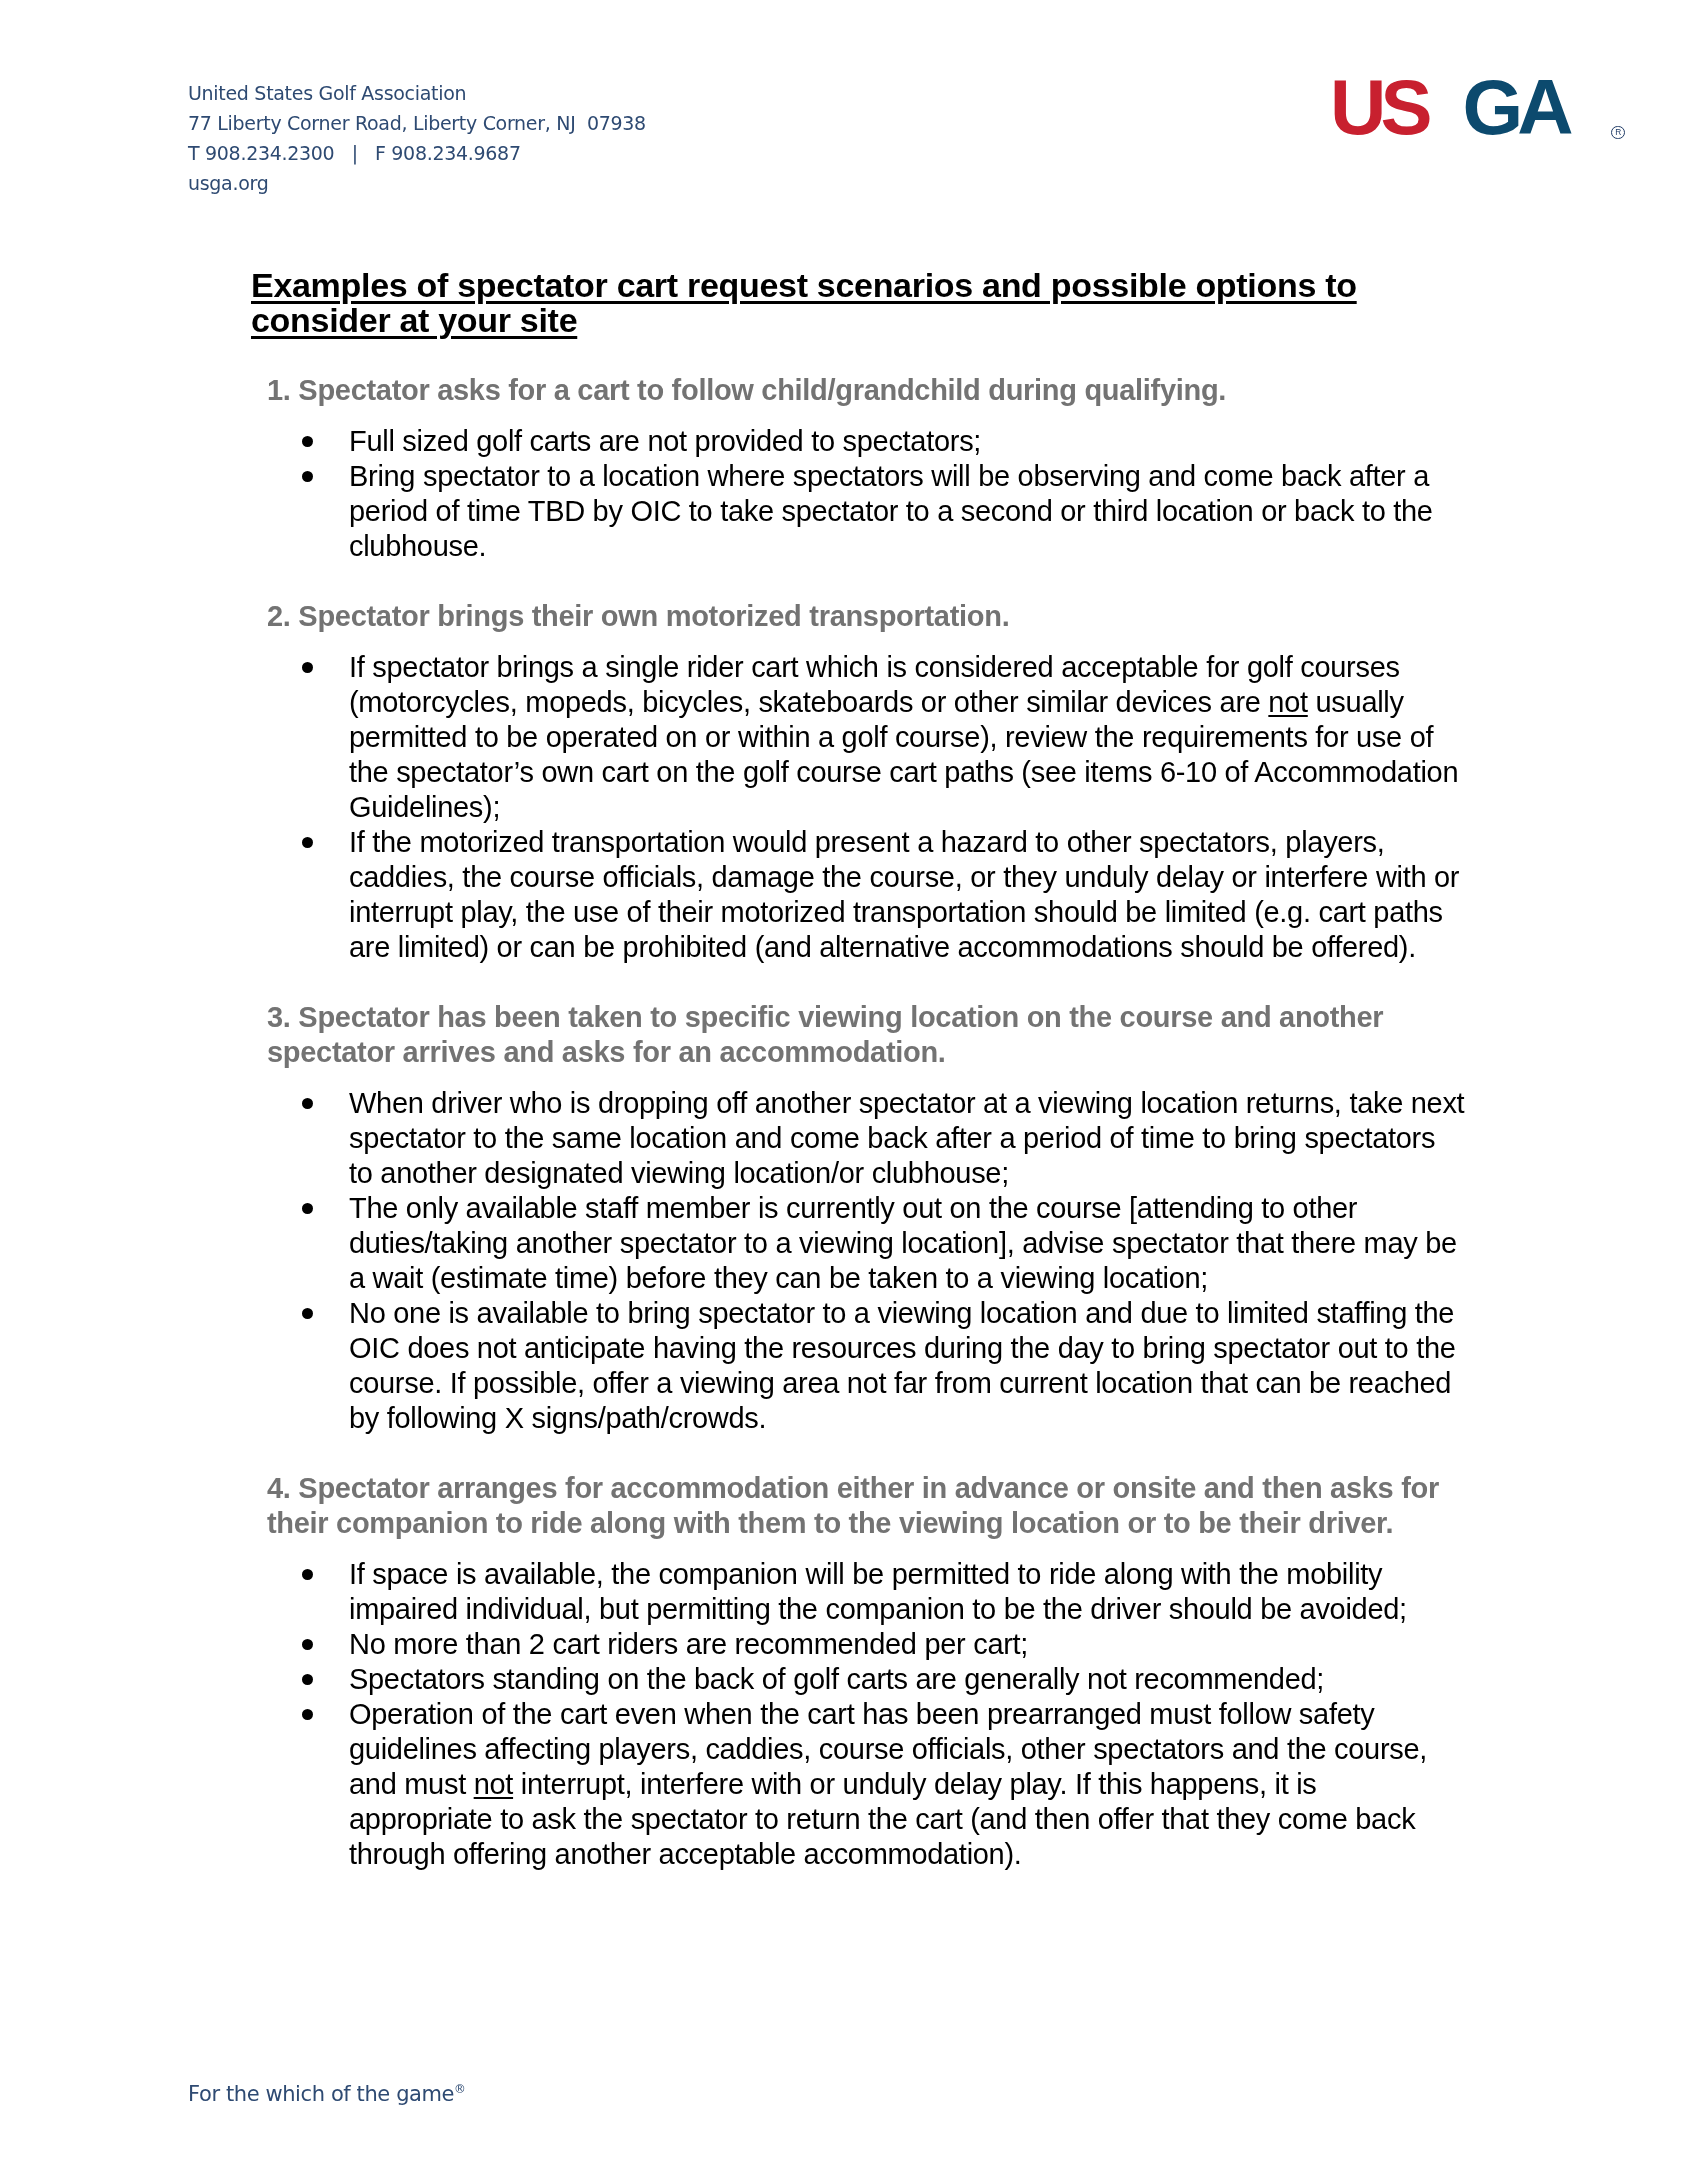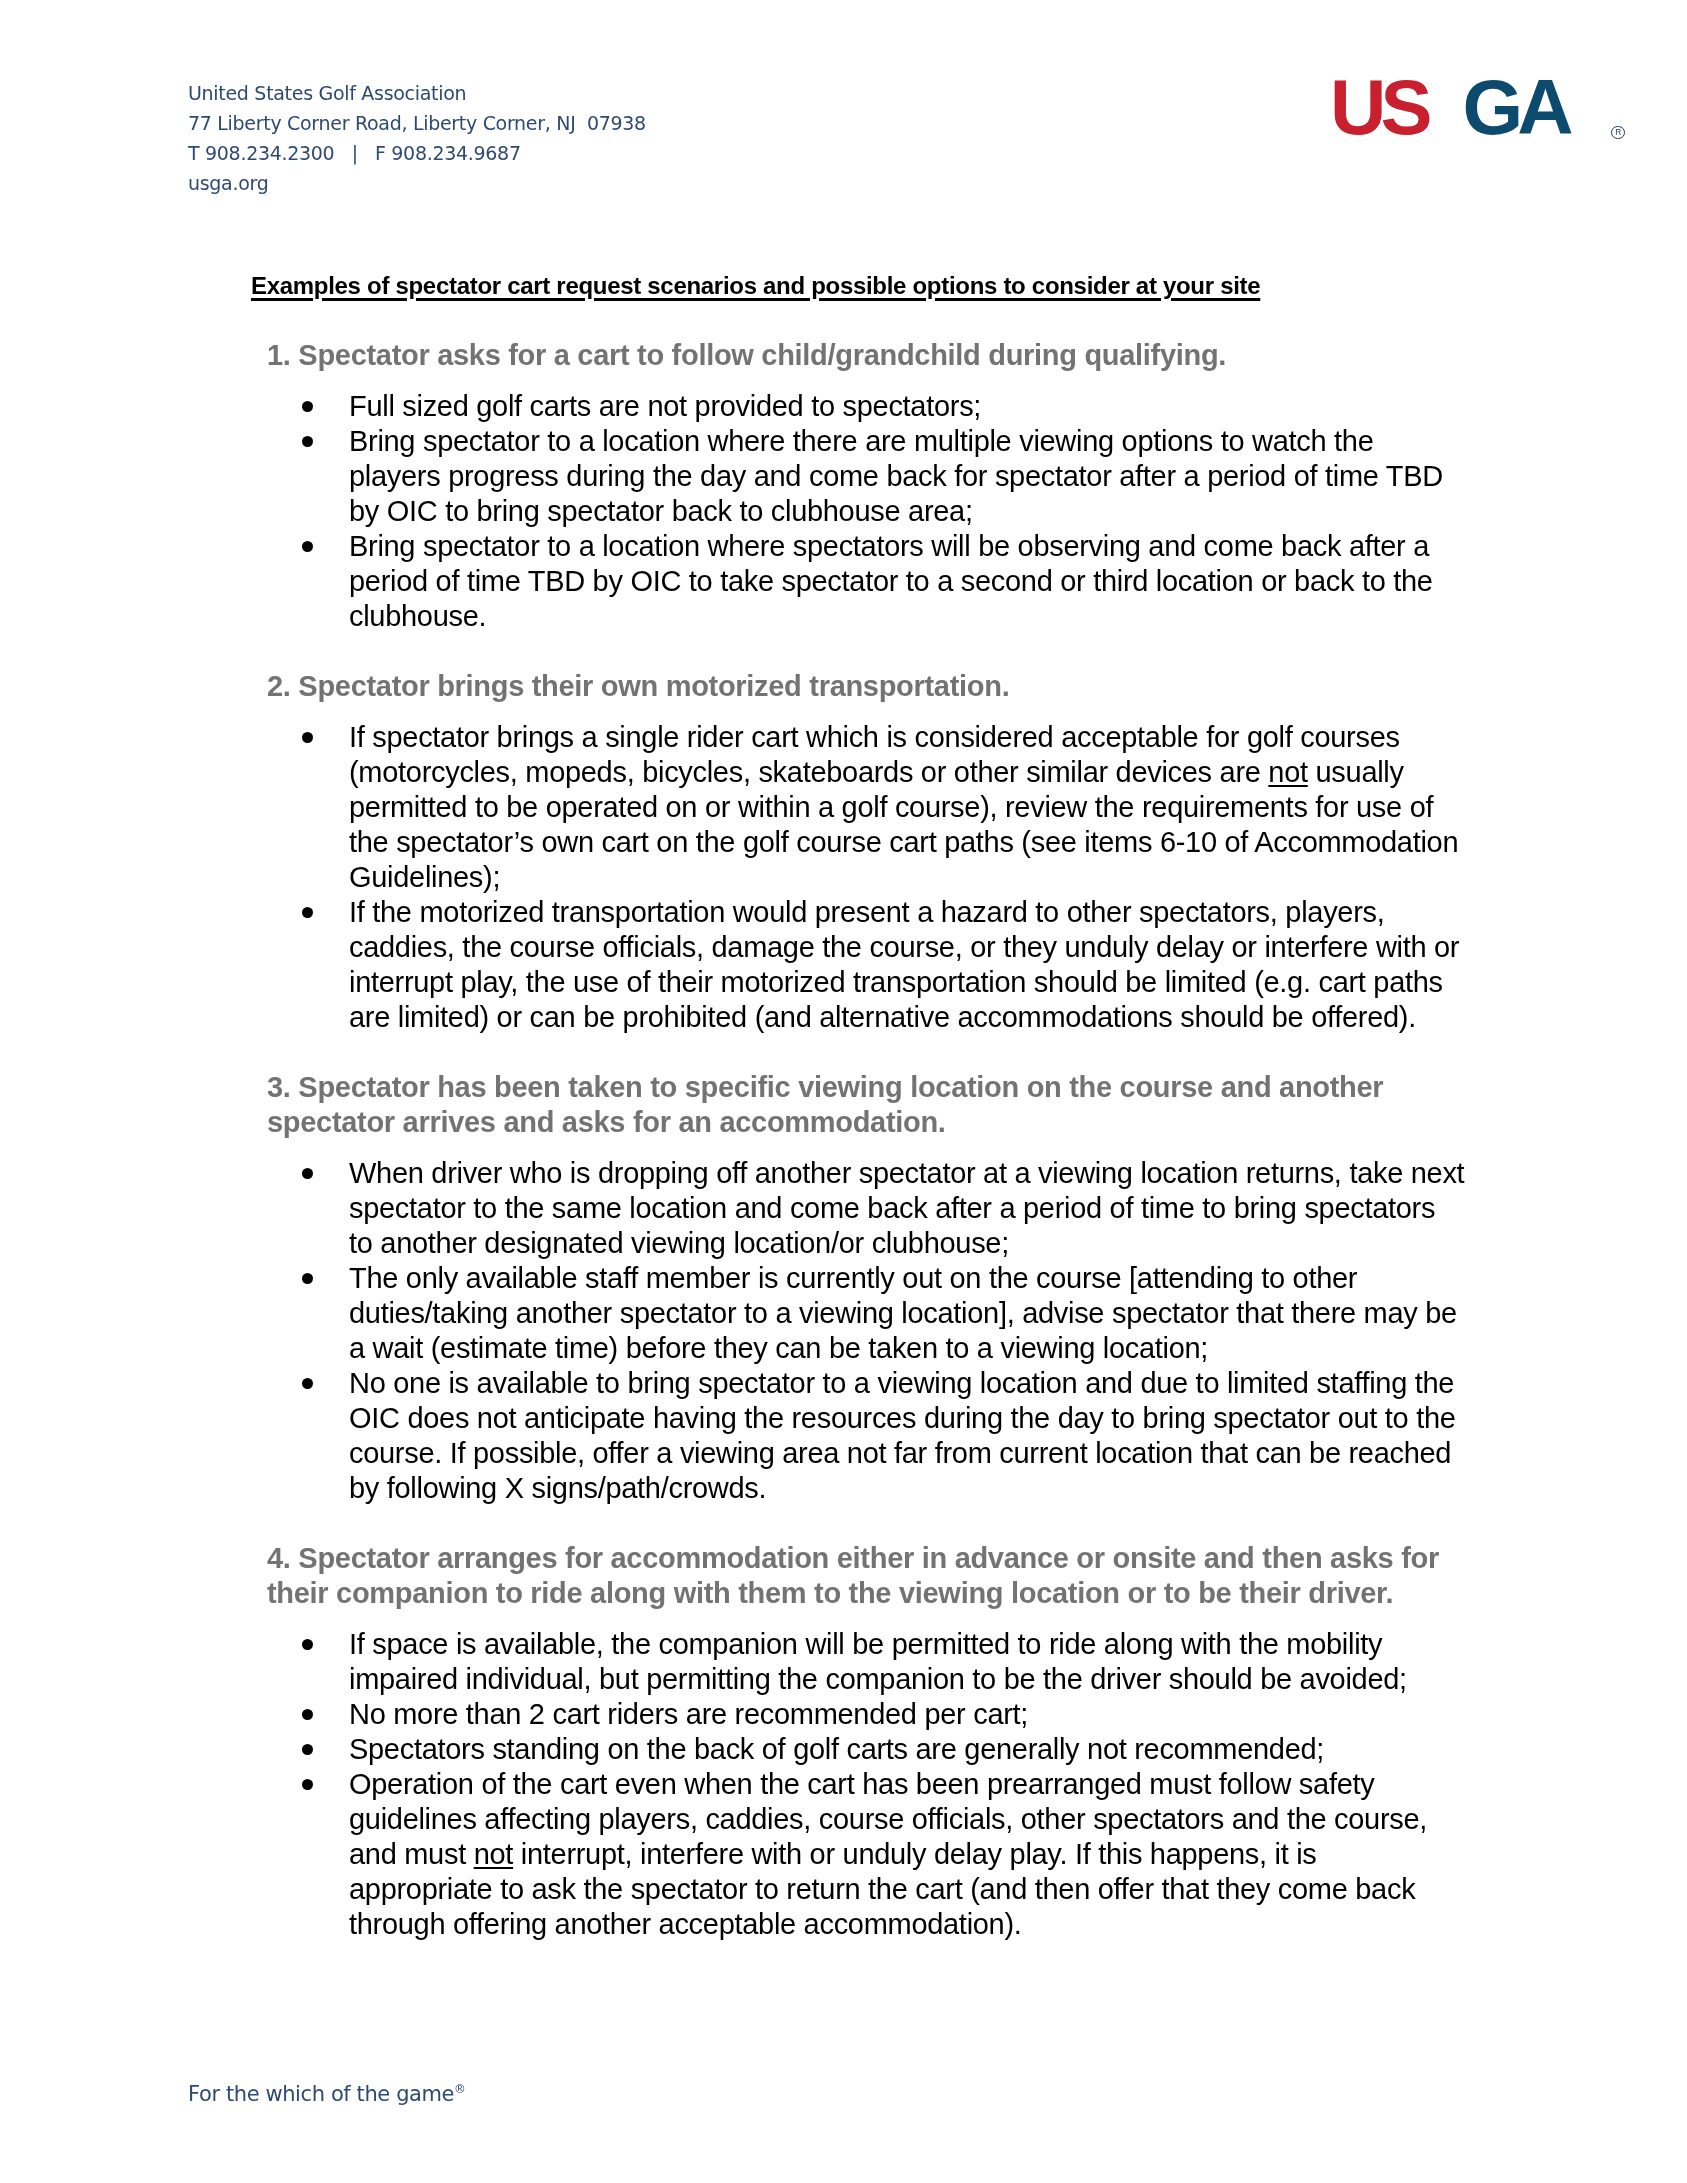--- a/index.html
+++ b/index.html
@@ -67,21 +67,21 @@
       font-size: 29px;
       line-height: 35px;
       letter-spacing: -0.3px;
     }
     .doc-title {
       font-weight: bold;
       text-decoration: underline;
       text-decoration-thickness: 2.5px;
       text-underline-offset: 4.2px;
       margin: 0 0 35px 0;
-      font-size: 24px;
+      font-size: 34px;
       line-height: 35px;
     }
     .section { margin-bottom: 35px; }
     .section-heading {
       color: #737373;
       font-weight: bold;
       font-size: 29px;
       line-height: 35px;
       margin: 16px;
     }
@@ -131,21 +131,20 @@
     <span class="reg">R</span>
 </div>
 
 <div class="content">
   <div class="doc-title">Examples of spectator cart request scenarios and possible options to consider at your site</div>
 
   <div class="section">
     <div class="section-heading">1. Spectator asks for a cart to follow child/grandchild during qualifying.</div>
     <ul class="bullets">
       <li><span class="bullet"></span><span>Full sized golf carts are not provided to spectators;</span></li>
-      <li><span class="bullet"></span><span>Bring spectator to a location where there are multiple viewing options to watch the players progress during the day and come back for spectator after a period of time TBD by OIC to bring spectator back to clubhouse area;</span></li>
       <li><span class="bullet"></span><span>Bring spectator to a location where spectators will be observing and come back after a period of time TBD by OIC to take spectator to a second or third location or back to the clubhouse.</span></li>
     </ul>
   </div>
 
   <div class="section">
     <div class="section-heading">2. Spectator brings their own motorized transportation.</div>
     <ul class="bullets">
       <li><span class="bullet"></span><span>If spectator brings a single rider cart which is considered acceptable for golf courses (motorcycles, mopeds, bicycles, skateboards or other similar devices are </span><span class="u">not</span><span> usually permitted to be operated on or within a golf course), review the requirements for use of the spectator’s own cart on the golf course cart paths (see items 6-10 of Accommodation Guidelines);</span></li>
       <li><span class="bullet"></span><span>If the motorized transportation would present a hazard to other spectators, players, caddies, the course officials, damage the course, or they unduly delay or interfere with or interrupt play, the use of their motorized transportation should be limited (e.g. cart paths are limited) or can be prohibited (and alternative accommodations should be offered).</span></li>
     </ul>

